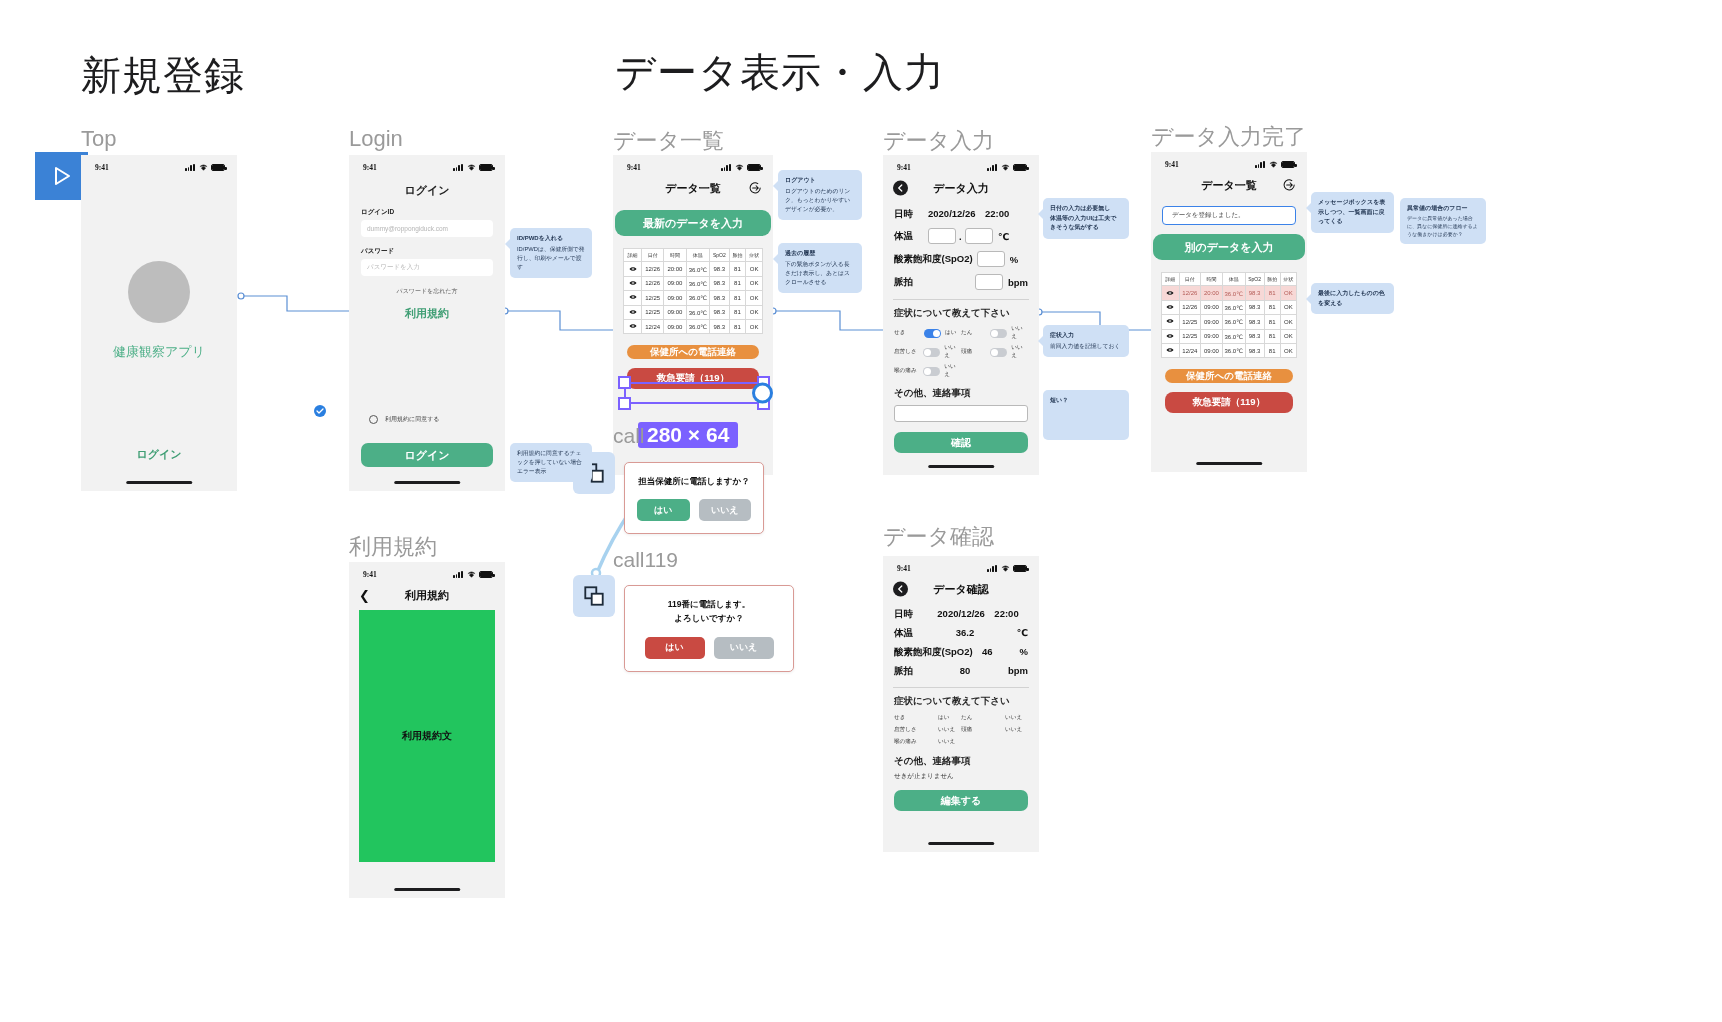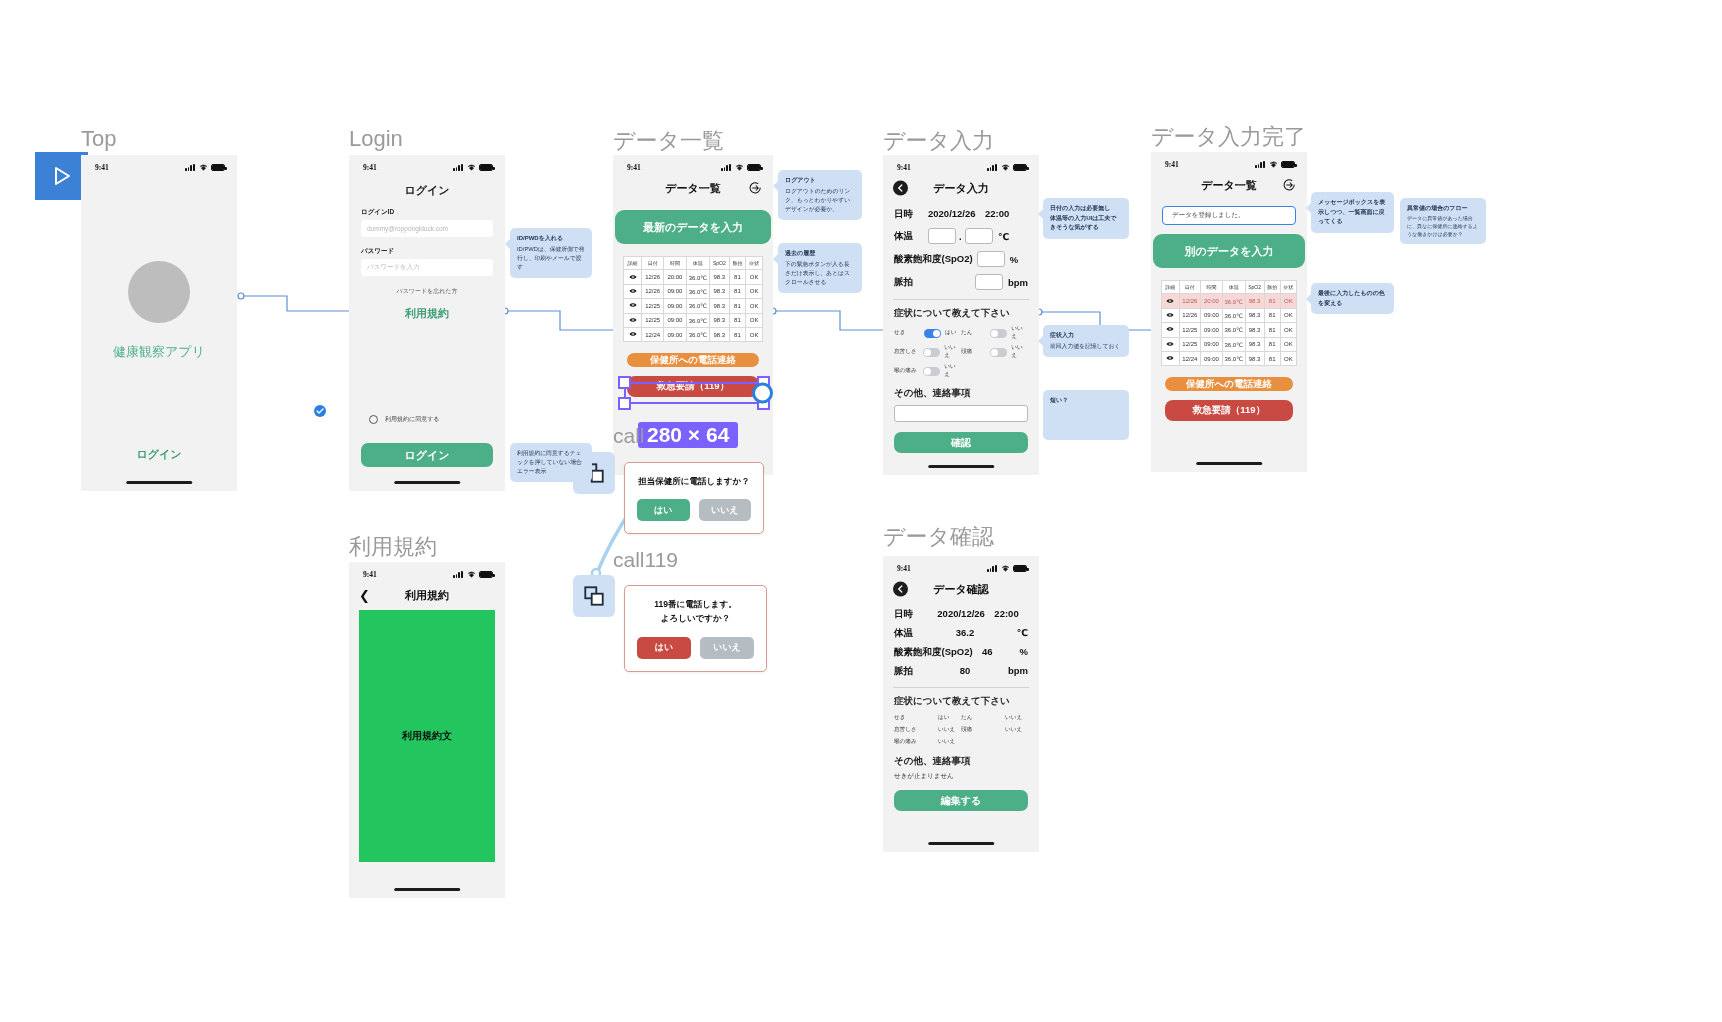--- a/index.html
+++ b/index.html
@@ -141,21 +141,21 @@
   #frame-terms { left:349px; top:562px; width:156px; height:336px; }
   .terms-body{
     position:absolute; left:10px; right:10px; top:48px; bottom:36px;
     background:#22c55e;
     display:flex; align-items:center; justify-content:center;
     font-size:10px; font-weight:700; color:#111;
   }
 
   
   #frame-list { left:613px; top:155px; width:160px; height:320px; }
-  .list-main-btn{ margin:9px 2px 0; height:34px; font-size:11px; border-radius:9px; }
+  .list-main-btn{ margin:9px 2px 0; height:26px; font-size:11px; border-radius:9px; }
   .dtable{
     margin:12px 10px 0; width:calc(100% - 20px);
     border-collapse:collapse; background:#fff; table-layout:fixed;
   }
   .dtable th, .dtable td{
     border:.6px solid #d8d8d8; text-align:center; color:#333;
     font-size:5.2px; padding:3.2px 0; font-weight:400;
   }
   .dtable th{ font-size:5px; color:#333; }
   .dtable td.val{ font-size:6px; }
@@ -281,20 +281,22 @@
   }
 
   
   #wires{ position:absolute; inset:0; pointer-events:none; }
 </style>
 </head>
 <body>
 
 <div class="canvas">
 
+  <div class="section-title" style="left:81px; top:48px;">新規登録</div>
+  <div class="section-title" style="left:615px; top:45px;">データ表示・入力</div>
 
   <svg id="wires" width="1722" height="1022">
     <g stroke="#5b8fd4" fill="none" stroke-width="1.2">
       <path d="M241,296 L287,296 L287,311 L349,311"></path>
       <path d="M505,311 L560,311 L560,330 L613,330"></path>
       <path d="M773,311 L840,311 L840,330 L883,330"></path>
       <path d="M1039,312 L1100,312 L1100,330 L1151,330"></path>
     </g>
     <circle cx="241" cy="296" r="3" fill="#ffffff" stroke="#5b8fd4" stroke-width="1.2"></circle>
     <circle cx="505" cy="311" r="3" fill="#ffffff" stroke="#5b8fd4" stroke-width="1.2"></circle>
@@ -797,21 +799,21 @@
     </div>
   </div>
 
   <div class="dlg-label" style="left:613px; top:548px;">call119</div>
   <div class="comp-badge" style="left:573px; top:575px;">
     <svg width="22" height="22" viewBox="0 0 24 24">
       <rect x="2.5" y="2.5" width="12" height="12" fill="none" stroke="#1d2b3a" stroke-width="2"></rect>
       <rect x="9.5" y="9.5" width="12" height="12" fill="#ffffff" stroke="#1d2b3a" stroke-width="2"></rect>
     </svg>
   </div>
-  <div class="dlg" style="left:624px; top:585px; width:143px;">
+  <div class="dlg" style="left:624px; top:585px; width:170px;">
     <div class="dlg-text">119番に電話します。</div>
     <div class="dlg-text">よろしいですか？</div>
     <div class="dlg-actions">
       <div class="dlg-btn btn-red">はい</div>
       <div class="dlg-btn btn-gray">いいえ</div>
     </div>
   </div>
 
   <div class="note" style="left:510px; top:228px; width:82px;">
     <div class="nt-title">ID/PWDを入れる</div>

